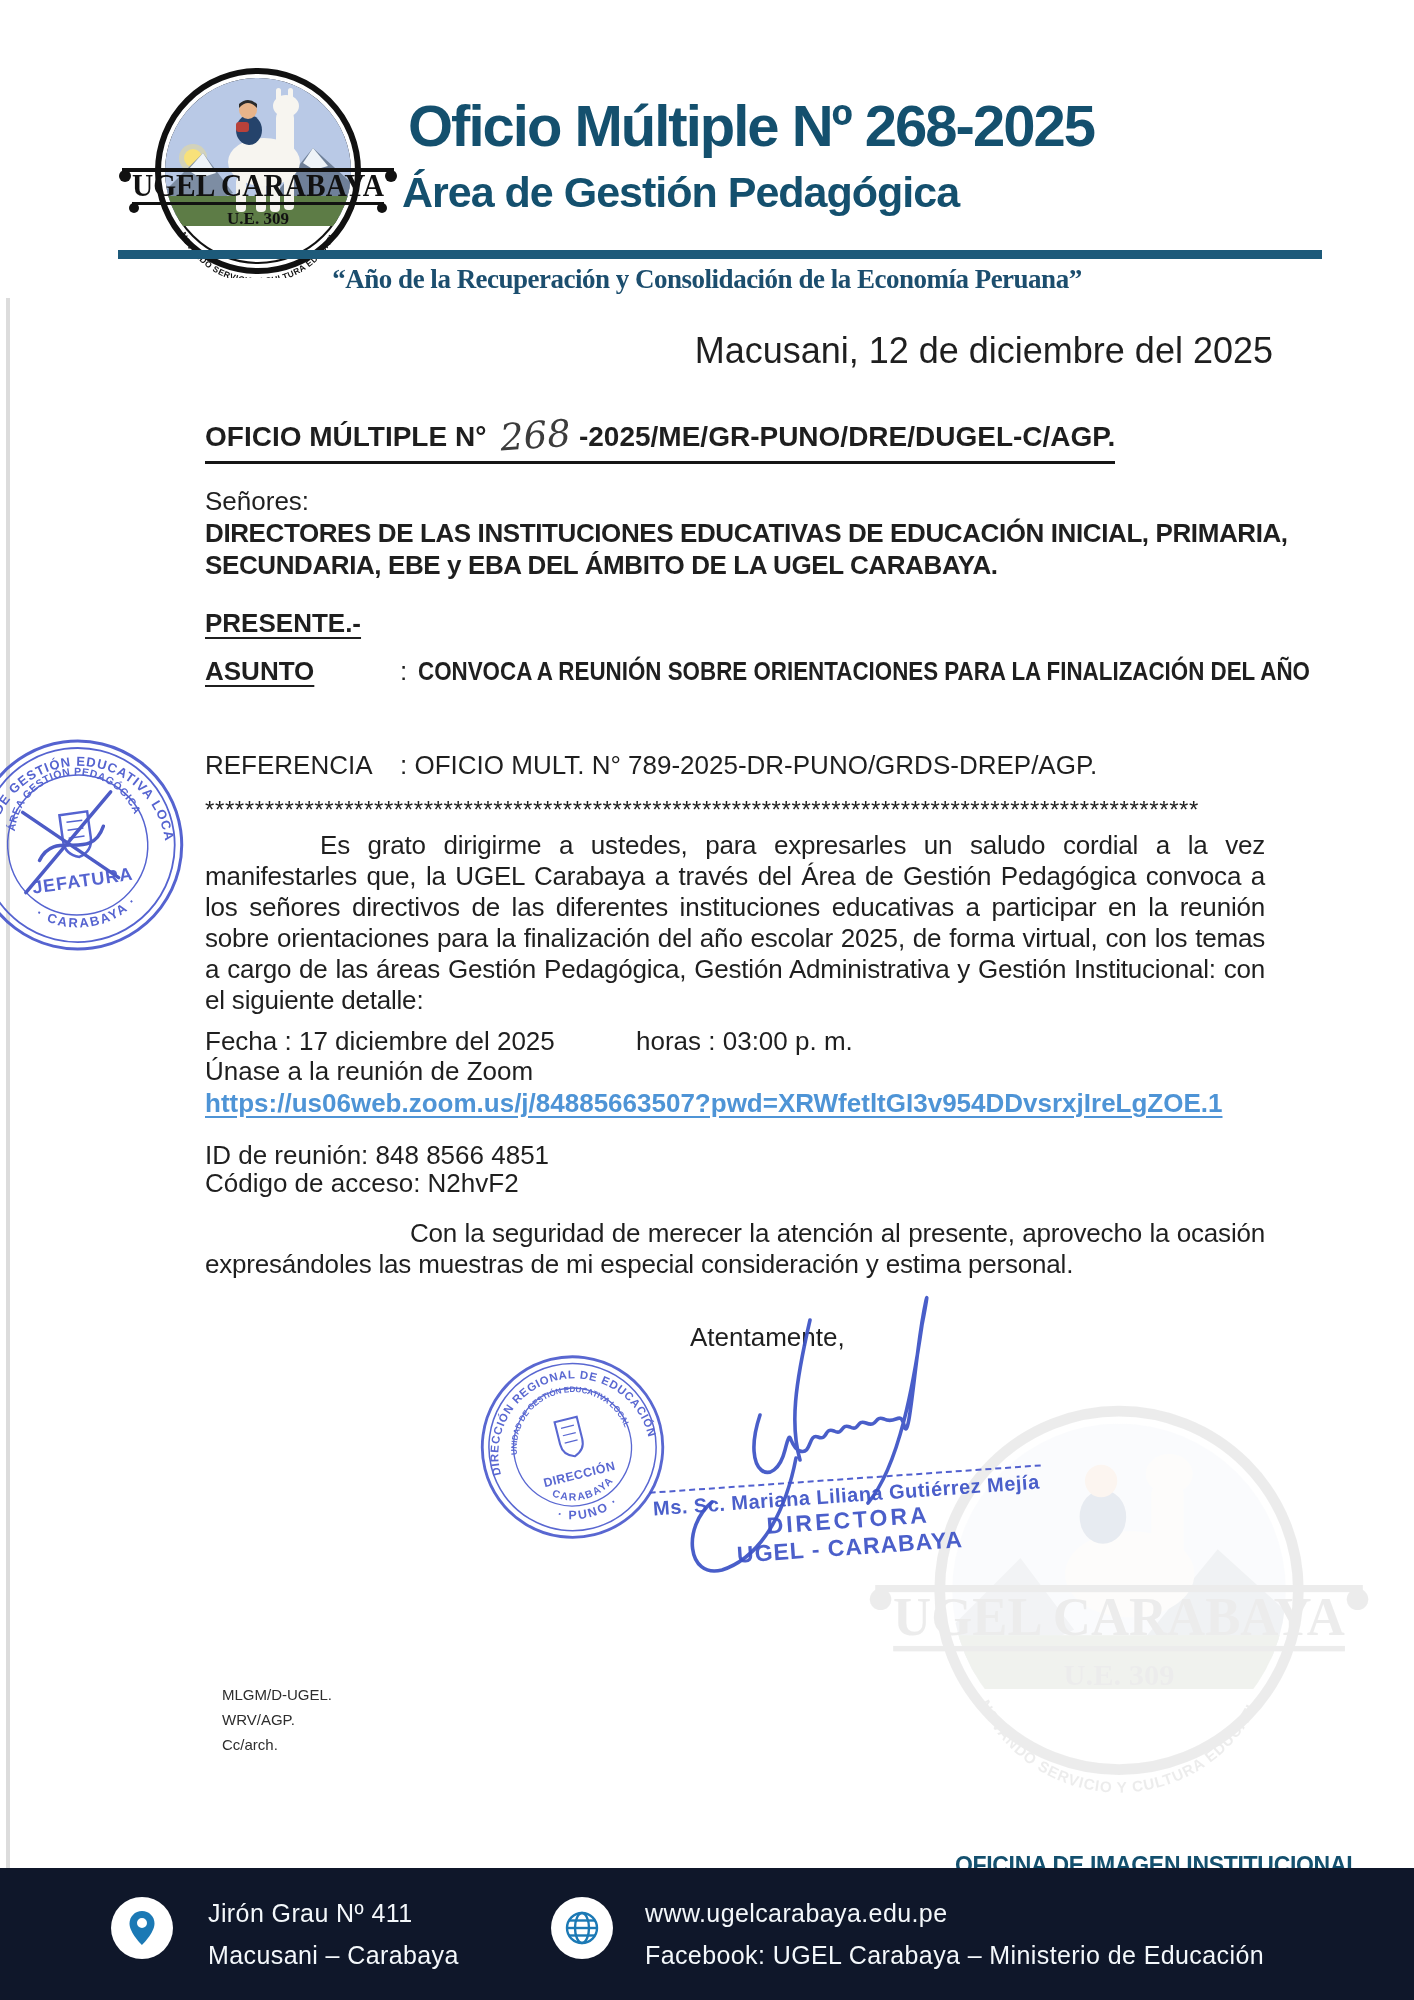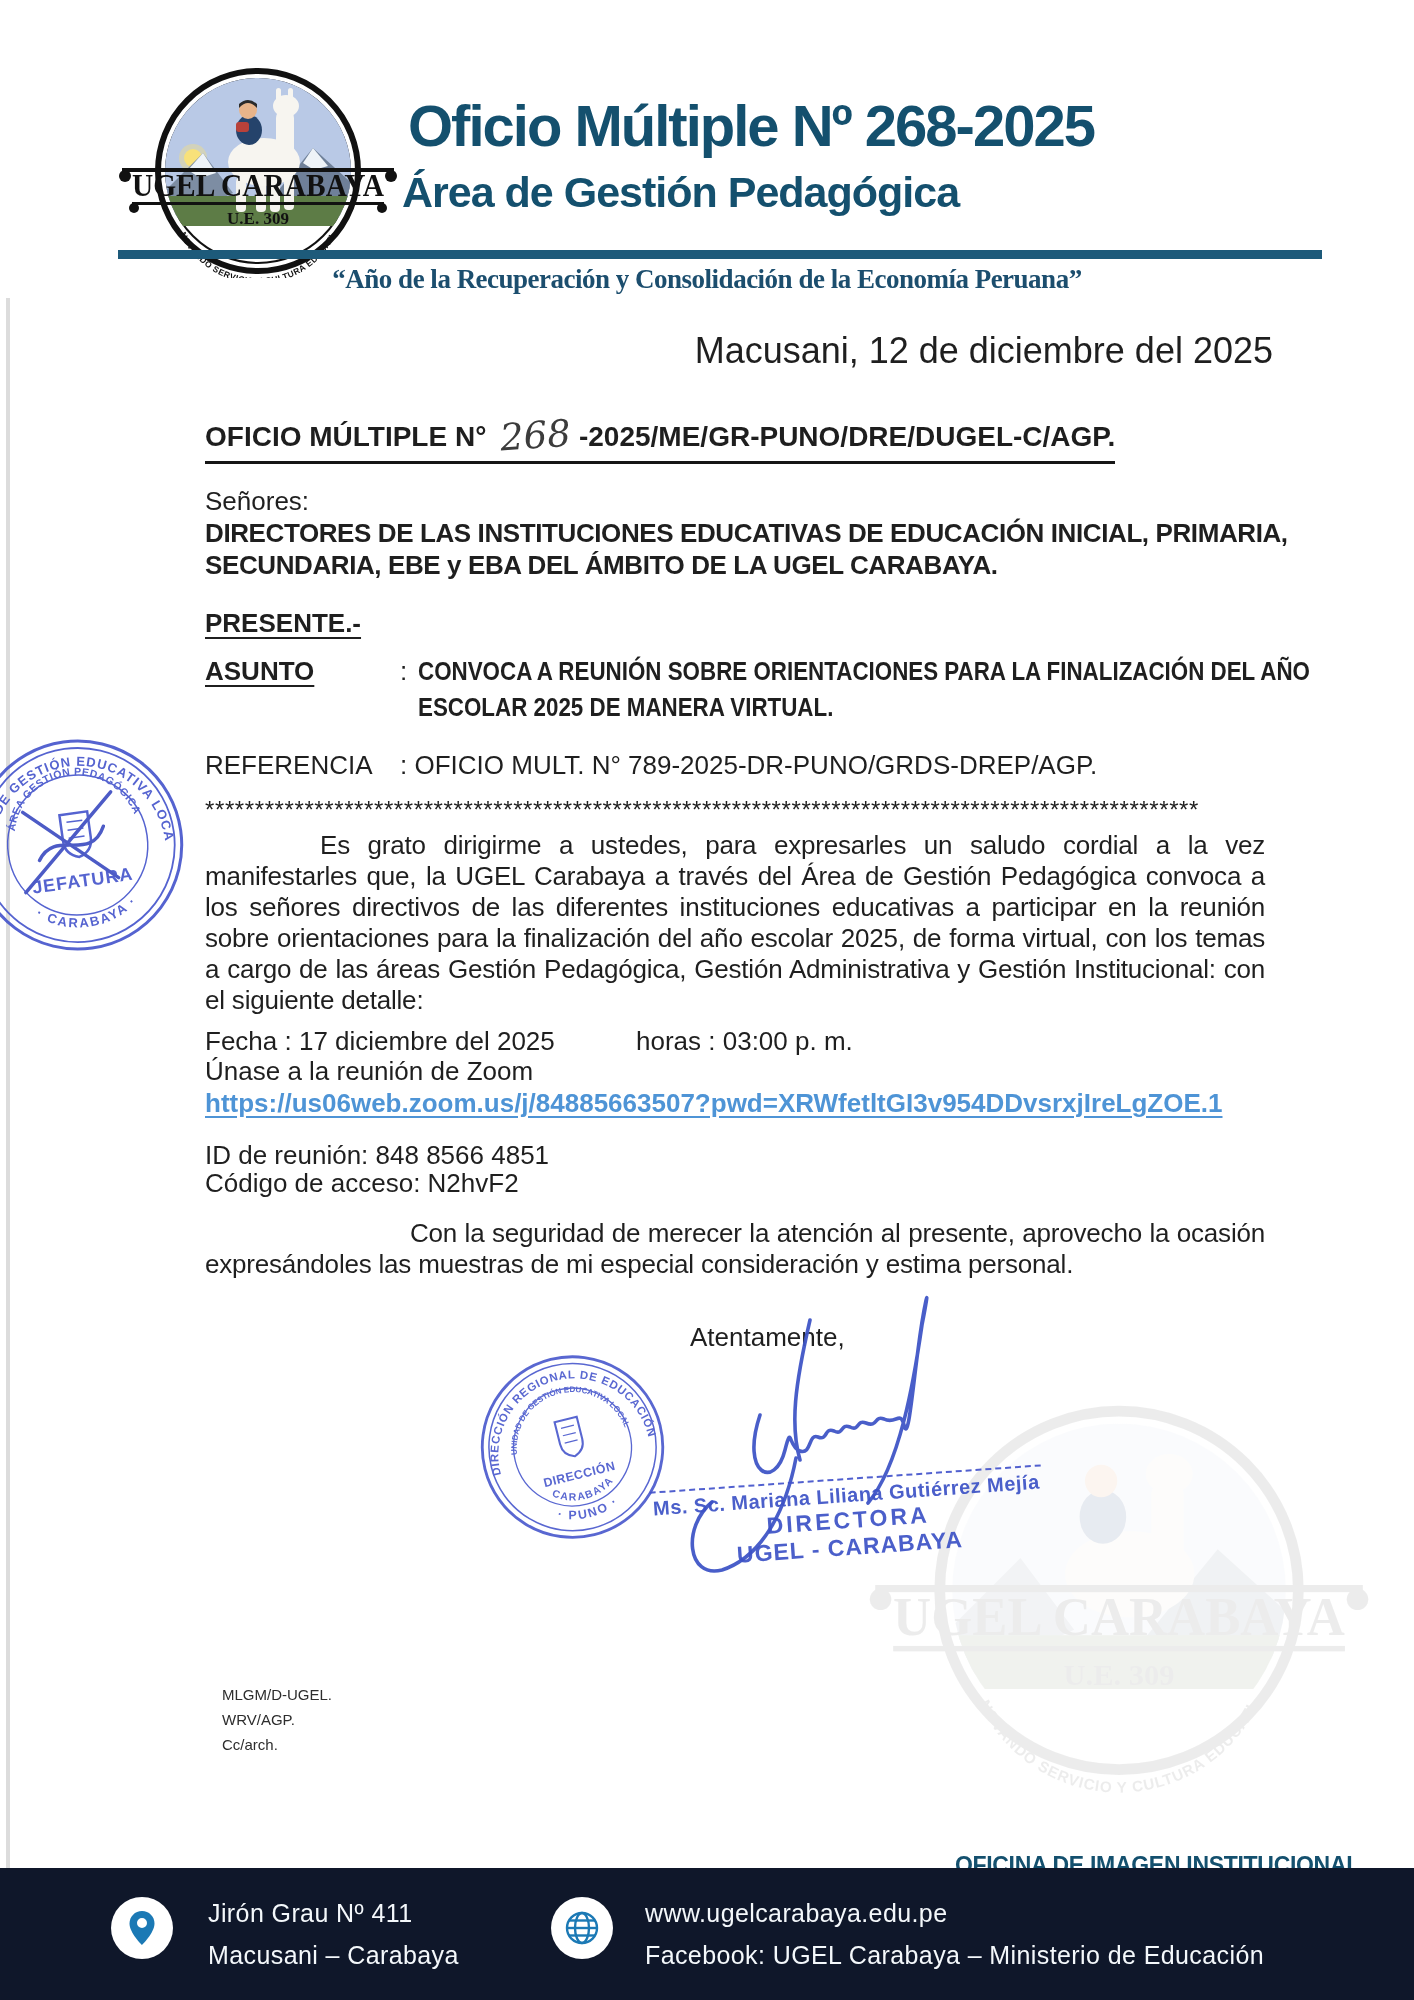--- a/index.html
+++ b/index.html
@@ -155,21 +155,20 @@
   <div class="abs oficio"><span>OFICIO MÚLTIPLE  N°</span><span class="hand-num">268</span><span>-2025/ME/GR-PUNO/DRE/DUGEL-C/AGP.</span></div>
 
   <div class="abs doc senores">Señores:</div>
   <div class="abs doc dir2">SECUNDARIA, EBE y EBA DEL ÁMBITO DE LA UGEL CARABAYA.</div>
   <div class="abs doc dir1">DIRECTORES DE LAS INSTITUCIONES EDUCATIVAS DE EDUCACIÓN INICIAL, PRIMARIA,</div>
   <div class="abs doc presente">PRESENTE.-</div>
 
   <div class="abs doc asunto-label">ASUNTO</div>
   <div class="abs doc asunto-colon">:</div>
   <div class="abs doc asunto1"><span class="narrow">CONVOCA A REUNIÓN SOBRE ORIENTACIONES PARA LA FINALIZACIÓN DEL AÑO</span></div>
-  <div class="abs doc asunto2"><span class="narrow">ESCOLAR 2025 DE MANERA VIRTUAL.</span></div>
 
   <div class="abs doc ref-label">REFERENCIA</div>
   <div class="abs doc ref-text">: OFICIO MULT. N° 789-2025-DR-PUNO/GRDS-DREP/AGP.</div>
 
   <div class="abs doc stars">****************************************************************************************************</div>
 
   <div class="abs doc para">Es grato dirigirme a ustedes, para expresarles un saludo cordial a la vez manifestarles que, la UGEL Carabaya a través del Área de Gestión Pedagógica convoca a los señores directivos de las diferentes instituciones educativas a participar en la reunión sobre orientaciones para la finalización del año escolar 2025, de forma virtual, con los temas a cargo de las áreas Gestión Pedagógica, Gestión Administrativa y Gestión Institucional: con el siguiente detalle:</div>
 
   <div class="abs doc fecha">Fecha : 17 diciembre del  2025</div>
   <div class="abs doc horas">horas : 03:00 p. m.</div>

